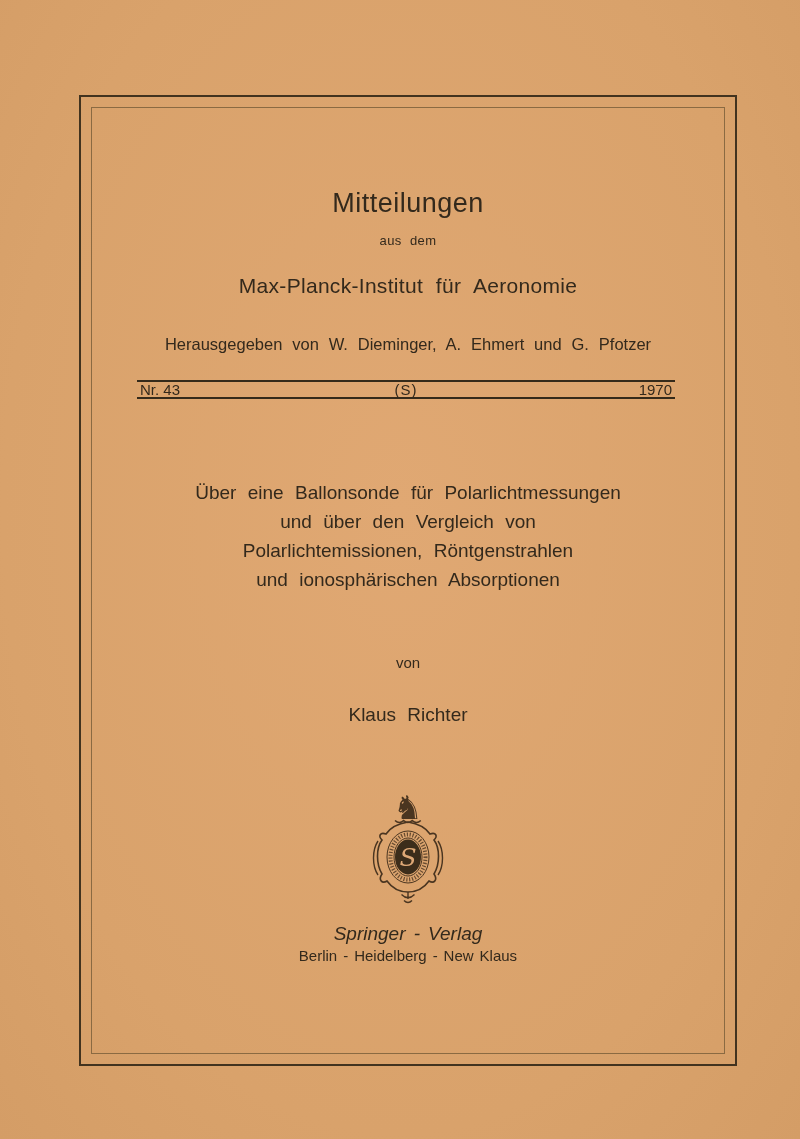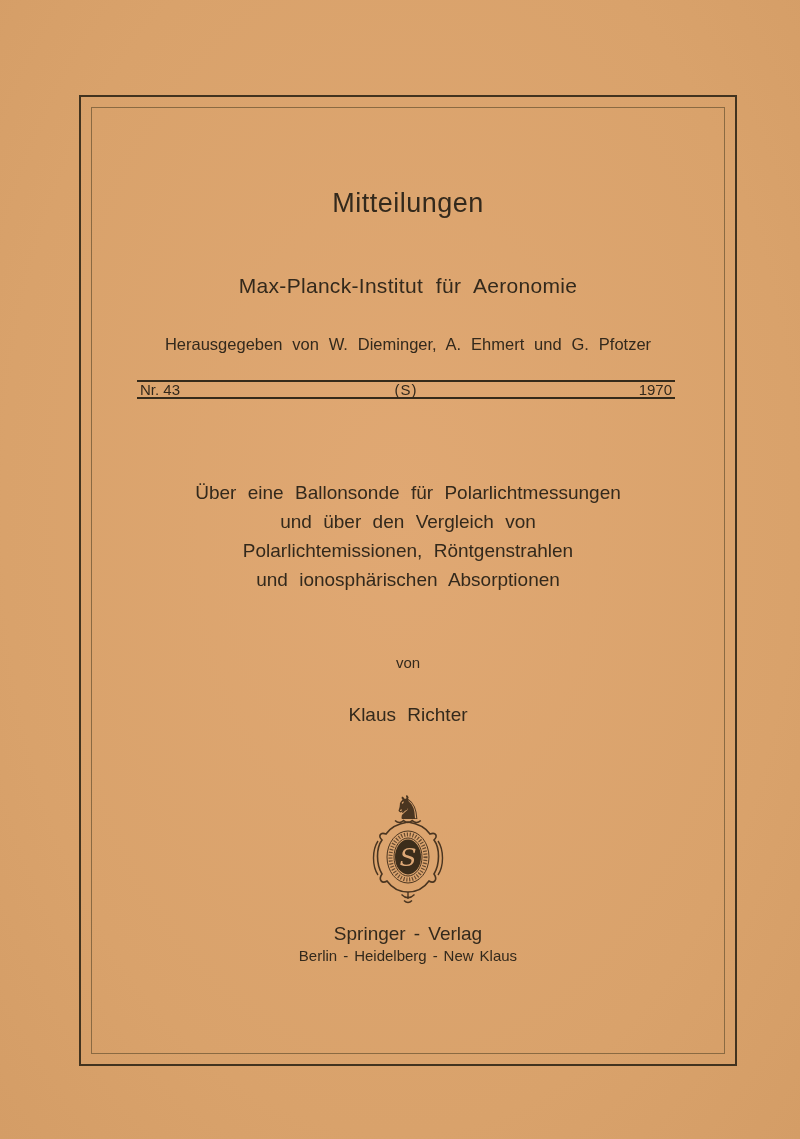--- a/index.html
+++ b/index.html
@@ -54,32 +54,33 @@
     position:absolute;left:50%;transform:translateX(-50%);
     letter-spacing:1px;
   }
   .title-block{top:381px;font-size:19px;}
   .title-block .tline{line-height:29px;}
   .by-label{top:557px;font-size:15px;}
   .author-name{top:598px;font-size:19px;margin-top:9px;}
   .logo{
     position:absolute;left:287px;top:689px;width:80px;height:122px;
   }
-  .publisher-name{top:826px;font-size:19px;word-spacing:0.15em;}
+  .publisher-name{top:826px;font-size:19px;word-spacing:0.15em;font-style:italic;}
   .publisher-cities{top:850px;font-size:15px;word-spacing:0.12em;}
 </style>
 </head>
 <body>
 
 <div class="page">
   <div class="frame">
     <div class="frame-inner"></div>
 
     <div class="txt series-title">Mitteilungen</div>
 
+    <div class="txt series-sub">aus dem</div>
 
     <div class="txt institute">Max-Planck-Institut für Aeronomie</div>
 
     <div class="txt editors">Herausgegeben von W. Dieminger, A. Ehmert und G. Pfotzer</div>
 
     <div class="issue-bar">
       <div class="issue-line">
         <span>Nr. 43</span>
         <span class="issue-center">(S)</span>
         <span>1970</span>

